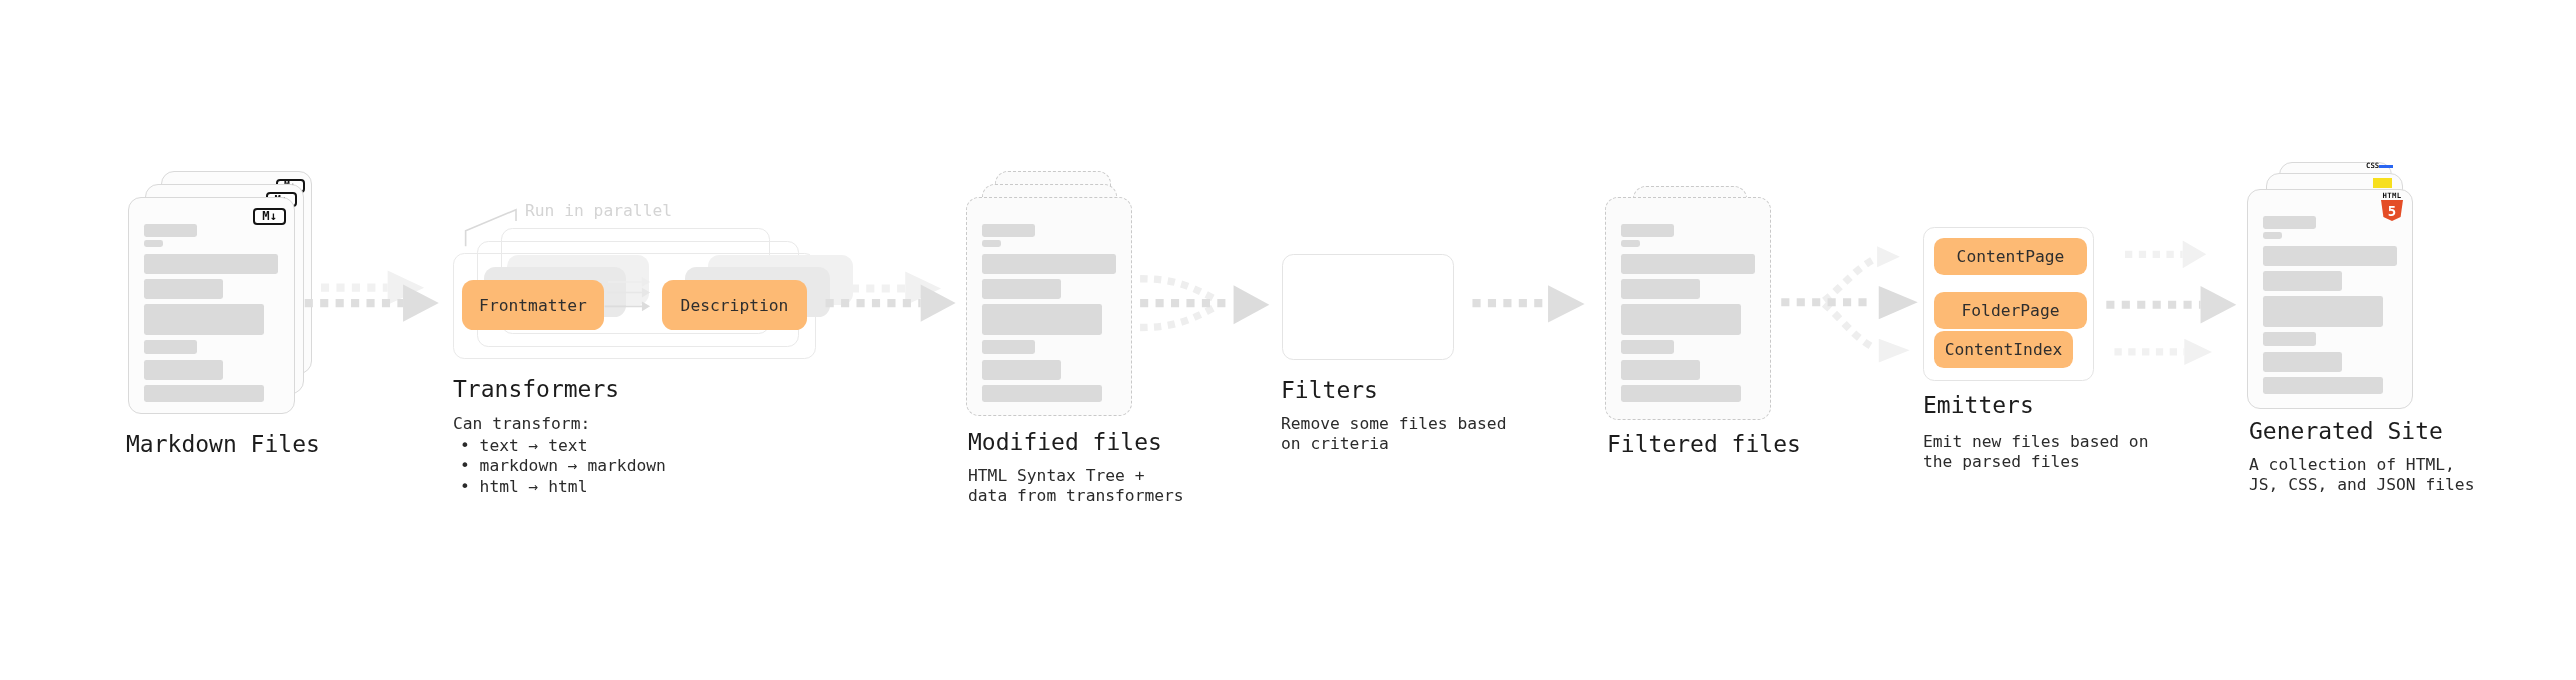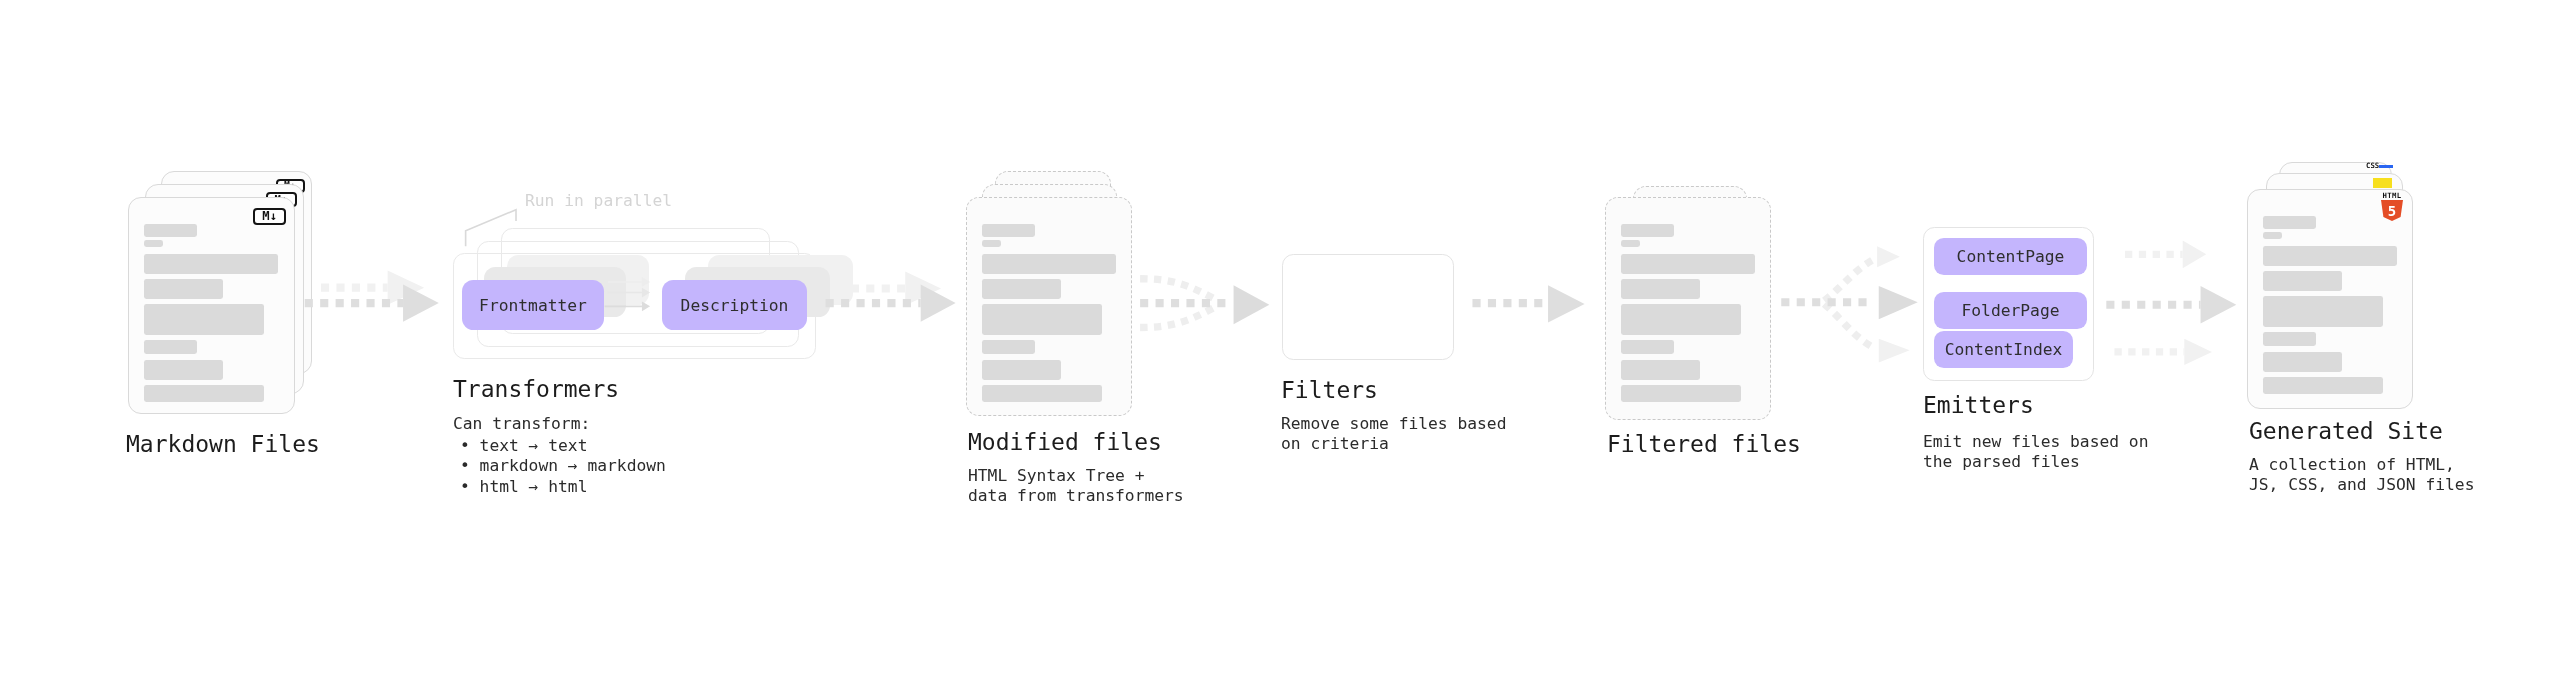--- a/index.html
+++ b/index.html
@@ -16,21 +16,21 @@
   .b5{left:14.6px;top:106px;width:120px;height:31px;}
   .b6{left:14.6px;top:142px;width:53px;height:14px;}
   .b7{left:14.6px;top:162px;width:79px;height:19.5px;}
   .b8{left:14.6px;top:187px;width:120px;height:17px;}
   .md-badge{position:absolute;background:#ffffff;border:2.4px solid #141414;border-radius:4.1px;color:#141414;
             font-weight:bold;display:flex;align-items:center;justify-content:center;box-sizing:border-box;}
   .heading{position:absolute;font-size:23px;color:#1c1c1c;white-space:nowrap;z-index:8;}
   .body-text{position:absolute;font-size:16.3px;line-height:19.5px;color:#2b2b2b;white-space:pre-line;z-index:8;}
   .note-text{position:absolute;font-size:16.3px;color:#d4d4d4;white-space:nowrap;z-index:8;}
   .container-box{position:absolute;border:1.6px solid #e9e9e9;border-radius:11.4px;box-sizing:border-box;background:transparent;}
-  .pill{position:absolute;background:#c4b5fd;border-radius:11.4px;display:flex;align-items:center;justify-content:center;
+  .pill{position:absolute;background:#fdba74;border-radius:11.4px;display:flex;align-items:center;justify-content:center;
         font-size:16.3px;color:#2e2e2e;box-sizing:border-box;z-index:5;white-space:nowrap;}
   .ghost-pill{position:absolute;border-radius:11.4px;z-index:3;}
   .bullets{position:absolute;font-size:16.3px;line-height:20.3px;color:#2b2b2b;z-index:8;}
   .bullets div{white-space:nowrap;}
   .css-icon{position:absolute;display:flex;flex-direction:row;align-items:center;z-index:1;}
   .css-icon .css-word{font-size:7.3px;font-weight:bold;color:#111;line-height:6.5px;letter-spacing:0;}
   .css-icon .css-bar{width:14px;height:3.3px;margin-top:0.8px;}
   .js-icon{position:absolute;z-index:2;}
   .html5-icon{position:absolute;display:flex;flex-direction:column;align-items:center;z-index:4;}
   .html5-icon .html-word{font-size:7.3px;font-weight:bold;color:#111;line-height:7.3px;letter-spacing:0.4px;}
@@ -113,21 +113,21 @@
       <div class="bar b2"></div>
       <div class="bar b3"></div>
       <div class="bar b4"></div>
     <div class="bar b5"></div>
       <div class="bar b6"></div>
       <div class="bar b7"></div>
       <div class="bar b8"></div>
   </div>
   <div class="heading" style="left:126px;top:431px;">Markdown Files</div>
 
-  <div class="note-text" style="left:525px;top:191px;">Run in parallel</div>
+  <div class="note-text" style="left:525px;top:201px;">Run in parallel</div>
   <div class="container-box" style="left:501px;top:228px;width:269px;height:106px;"></div>
   <div class="container-box" style="left:477px;top:241px;width:322px;height:106px;"></div>
   <div class="container-box" style="left:453px;top:253px;width:363px;height:106px;"></div>
   <div class="ghost-pill" style="left:507px;top:255px;width:142px;height:50px;background:#f1f1f1;"></div>
   <div class="ghost-pill" style="left:484px;top:267px;width:142px;height:50px;background:#e9e9e9;"></div>
   <div class="ghost-pill" style="left:708px;top:255px;width:145px;height:50px;background:#f1f1f1;"></div>
   <div class="ghost-pill" style="left:685px;top:267px;width:145px;height:50px;background:#e9e9e9;"></div>
   <div class="pill" style="left:662px;top:280px;width:145px;height:50px;">Description</div>
   <div class="pill" style="left:462px;top:280px;width:142px;height:50px;">Frontmatter</div>
   <div class="heading" style="left:453px;top:376px;">Transformers</div>

